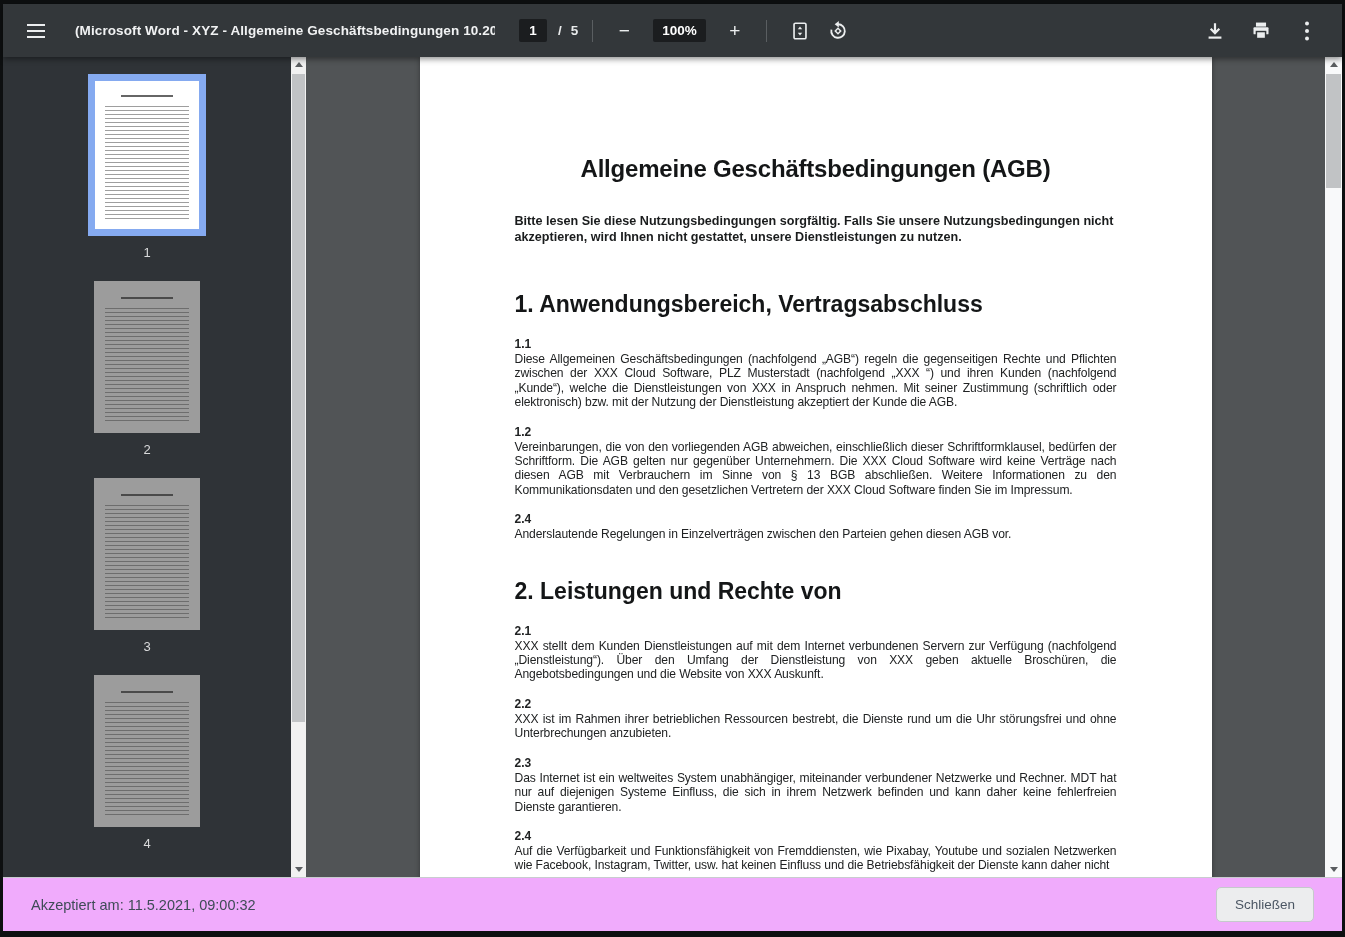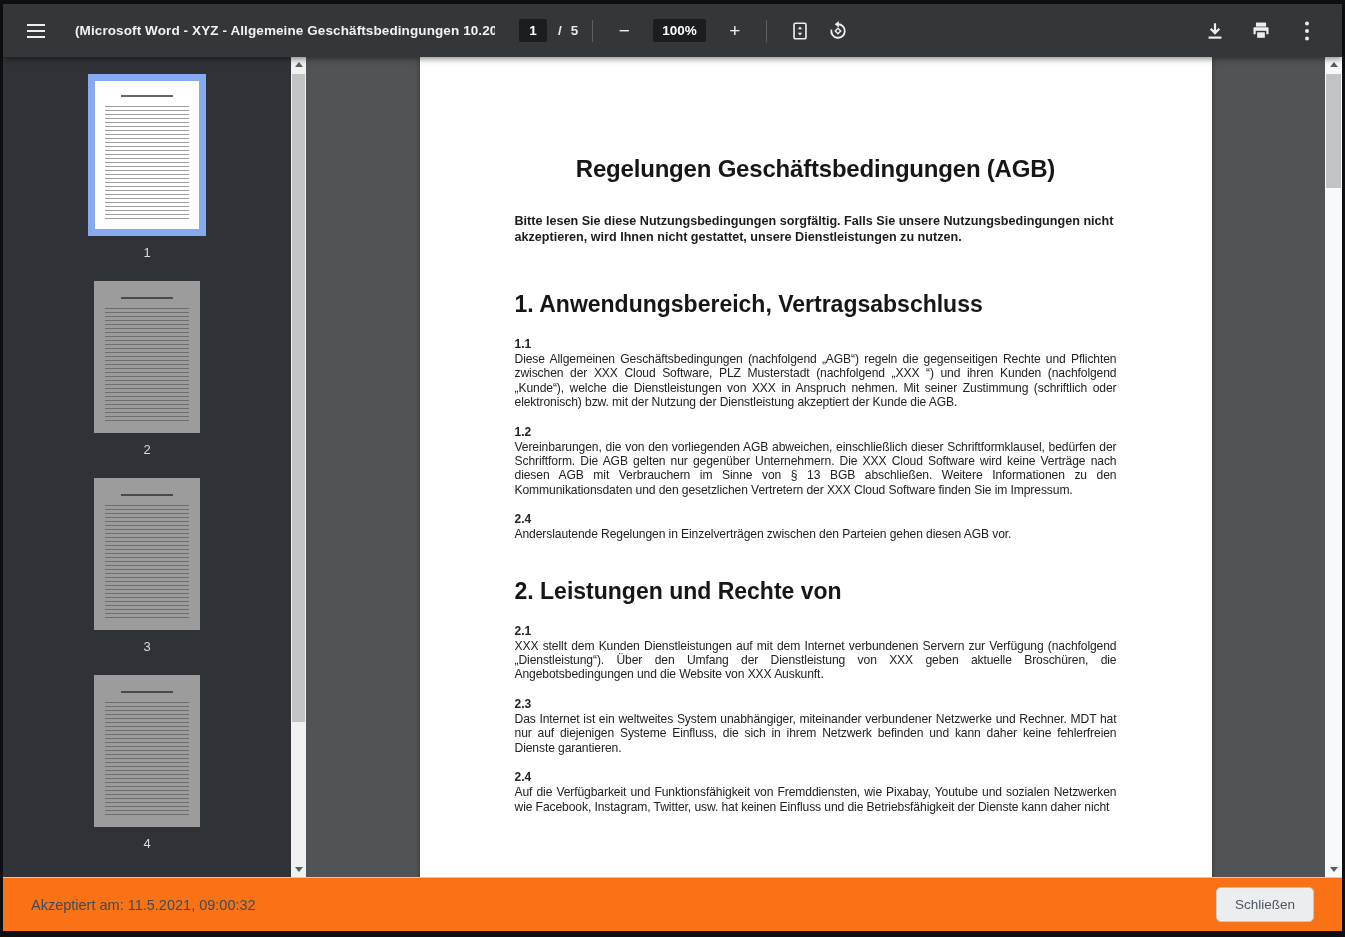--- a/index.html
+++ b/index.html
@@ -94,21 +94,21 @@
   .doc-h2 { font-size:23px; font-weight:700; color:#141617; }
   .h2-1 { margin-top:46px; }
   .h2-2 { margin-top:36px; }
   .clause { margin-top:15px; }
   .clause.first { margin-top:19px; }
   .clause-num { font-size:12px; font-weight:700; line-height:14px; margin-bottom:1px; }
   .clause-text { font-size:12.1px; line-height:14.4px; text-align:justify; letter-spacing:-.1px; }
 
   
   .footer {
-    flex:0 0 54px; background:#f97316; border-top:1px solid #c9cccf;
+    flex:0 0 54px; background:#f0abfc; border-top:1px solid #c9cccf;
     display:flex; align-items:center; padding:0 28px;
   }
   .accepted { color:#3f4b57; font-size:14.5px; }
   .close-btn {
     margin-left:auto; background:#ecedee; border:1px solid #c5c9cc; border-radius:5px;
     color:#4b5663; font-size:13.5px; padding:9px 18px; cursor:pointer;
     font-family:"Liberation Sans", sans-serif;
   }
   svg { display:block; }
 </style>
@@ -246,21 +246,21 @@
           <div class="sb-thumb"></div>
         </div>
         <div class="sb-arrow">
             <div class="arr-down"></div>
           </div>
       </div>
     </aside>
 
     <main class="viewer">
       <div class="page">
-        <h1 class="doc-title">Regelungen Geschäftsbedingungen (AGB)</h1>
+        <h1 class="doc-title">Allgemeine Geschäftsbedingungen (AGB)</h1>
         <p class="doc-intro">Bitte lesen Sie diese Nutzungsbedingungen sorgfältig. Falls Sie unsere Nutzungsbedingungen nicht akzeptieren, wird Ihnen nicht gestattet, unsere Dienstleistungen zu nutzen.</p>
 
         <h2 class="doc-h2 h2-1">1. Anwendungsbereich, Vertragsabschluss</h2>
 
         <div class="clause first">
           <div class="clause-num">1.1</div>
           <div class="clause-text">Diese Allgemeinen Geschäftsbedingungen (nachfolgend „AGB“) regeln die gegenseitigen Rechte und Pflichten zwischen der XXX Cloud Software, PLZ Musterstadt (nachfolgend „XXX “) und ihren Kunden (nachfolgend „Kunde“), welche die Dienstleistungen von XXX in Anspruch nehmen. Mit seiner Zustimmung (schriftlich oder elektronisch) bzw. mit der Nutzung der Dienstleistung akzeptiert der Kunde die AGB.</div>
         </div>
         <div class="clause">
           <div class="clause-num">1.2</div>
@@ -269,20 +269,24 @@
         <div class="clause">
           <div class="clause-num">2.4</div>
           <div class="clause-text">Anderslautende Regelungen in Einzelverträgen zwischen den Parteien gehen diesen AGB vor.</div>
         </div>
 
         <h2 class="doc-h2 h2-2">2. Leistungen und Rechte von</h2>
 
         <div class="clause first">
           <div class="clause-num">2.1</div>
           <div class="clause-text">XXX stellt dem Kunden Dienstleistungen auf mit dem Internet verbundenen Servern zur Verfügung (nachfolgend „Dienstleistung“). Über den Umfang der Dienstleistung von XXX geben aktuelle Broschüren, die Angebotsbedingungen und die Website von XXX Auskunft.</div>
+        </div>
+        <div class="clause">
+          <div class="clause-num">2.2</div>
+          <div class="clause-text">XXX ist im Rahmen ihrer betrieblichen Ressourcen bestrebt, die Dienste rund um die Uhr störungsfrei und ohne Unterbrechungen anzubieten.</div>
         </div>
         <div class="clause">
           <div class="clause-num">2.3</div>
           <div class="clause-text">Das Internet ist ein weltweites System unabhängiger, miteinander verbundener Netzwerke und Rechner. MDT hat nur auf diejenigen Systeme Einfluss, die sich in ihrem Netzwerk befinden und kann daher keine fehlerfreien Dienste garantieren.</div>
         </div>
         <div class="clause">
           <div class="clause-num">2.4</div>
           <div class="clause-text">Auf die Verfügbarkeit und Funktionsfähigkeit von Fremddiensten, wie Pixabay, Youtube und sozialen Netzwerken wie Facebook, Instagram, Twitter, usw. hat keinen Einfluss und die Betriebsfähigkeit der Dienste kann daher nicht</div>
         </div>
       </div>

